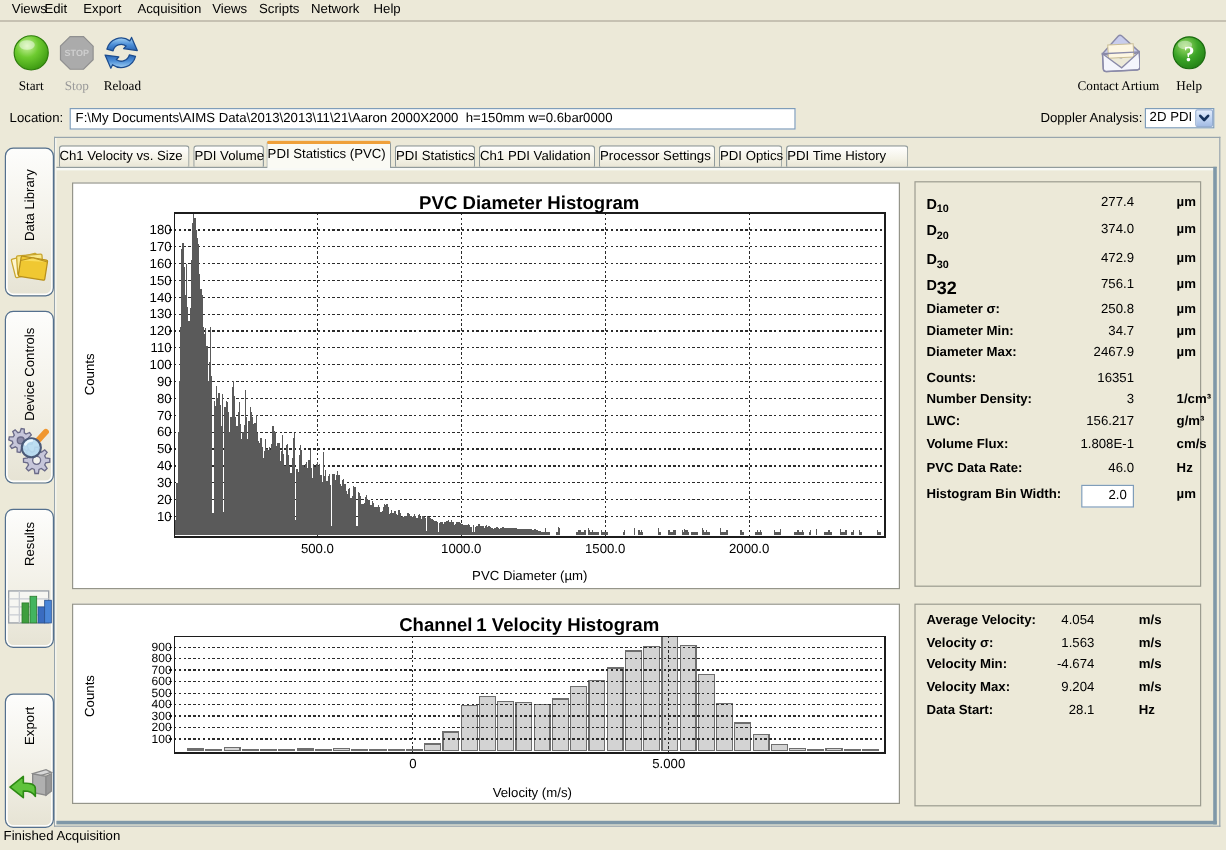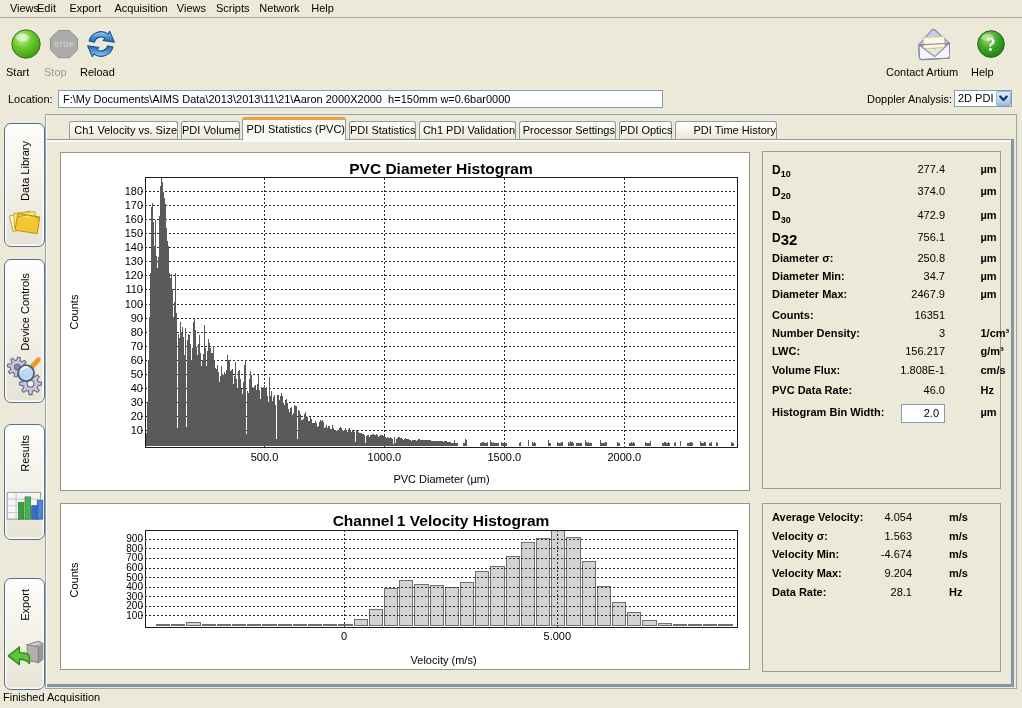--- a/index.html
+++ b/index.html
@@ -1,33 +1,33 @@
 <!DOCTYPE html>
 <html><head><meta charset="utf-8"><style>
 * { margin:0; padding:0; box-sizing:border-box; }
 html,body { width:1022px; height:708px; background:#ece9d8; font-family:"Liberation Sans",sans-serif; font-size:11px; color:#000; overflow:hidden; }
 .abs { position:absolute; }
 #menubar { position:absolute; left:0; top:0; width:1022px; height:17px; }
 #menusep { position:absolute; left:0; top:17px; width:1022px; height:1px; background:#aca899; }
-.tbl { position:absolute; top:66px; text-align:left; }
+.tbl { position:absolute; top:66px; text-align:center;font-family:Liberation Serif, serif; }
 #locfield { position:absolute; left:58px; top:90px; width:605px; height:18px; background:#fff; border:1px solid #7f9db9; line-height:16px; padding-left:4px; white-space:nowrap; }
 #combo { position:absolute; left:954px; top:90px; width:58px; height:17px; background:#fff; border:1px solid #7f9db9; }
 #combo .cbtxt { position:absolute; left:3px; top:1px; }
 #combo .cbbtn { position:absolute; right:0px; top:0px; width:15px; height:15px; background:linear-gradient(180deg,#e2ecfb,#bcd1f0 60%,#a4bce4); border:1px solid #96aed2; border-radius:2px; }
 
 #ctop { position:absolute; left:45px; top:114px; width:972px; height:1px; background:#98a5ad; }
 #cleft { position:absolute; left:45px; top:114px; width:1px; height:575px; background:#98a5ad; }
 #cleft2 { position:absolute; left:46px; top:115px; width:1px; height:573px; background:#fbfbf5; }
 #cright { position:absolute; left:1016px; top:114px; width:1px; height:575px; background:#98a5ad; }
 #cbot { position:absolute; left:45px; top:688px; width:972px; height:1px; background:#98a5ad; }
 #tabline { position:absolute; left:47px; top:139px; width:966.5px; height:1px; background:#919b9c; }
 #tabline2 { position:absolute; left:47px; top:140px; width:966.5px; height:2px; background:#f8f9f6; }
 #edger { position:absolute; left:1010.5px; top:139px; width:3px; height:547.5px; background:#7f98a8; }
 #edgeb { position:absolute; left:47px; top:683.5px; width:966.5px; height:3px; background:#7f98a8; }
-.tab { position:absolute; top:121px; height:18px; border:1px solid #919b9c; border-bottom:none; border-radius:3px 3px 0 0; background:linear-gradient(180deg,#ffffff,#f4f2e6 60%,#e9e6d6); text-align:right; line-height:16px; white-space:nowrap;margin-left:20px; }
+.tab { position:absolute; top:121px; height:18px; border:1px solid #919b9c; border-bottom:none; border-radius:3px 3px 0 0; background:linear-gradient(180deg,#ffffff,#f4f2e6 60%,#e9e6d6); text-align:left; line-height:16px; white-space:nowrap; }
 .tab.sel { top:117px; height:23px; background:#fafaf4; border-top:3px solid #efa03a; line-height:18px; z-index:5; }
 .panel { position:absolute; background:#fff; border:1px solid #95958a; }
 .rpanel { position:absolute; border:1px solid #9c9c90; }
 .chart { position:absolute; }
 .chart text { font-family:"Liberation Sans",sans-serif; fill:#000; }
 .chart .grid { fill:none; stroke:#2b2b2b; stroke-width:1; stroke-dasharray:2 2; shape-rendering:crispEdges; }
 .chart .tl { font-size:11px; }
 .chart .tl2 { font-size:10px; }
 .chart .title { font-size:15.5px; font-weight:bold; }
 .row { position:absolute; left:9px; right:8px; height:14px; }
@@ -237,21 +237,21 @@
     <div class="row" style="top:212.4px"><span class="lab">Volume Flux:</span><span class="val" style="right:47px">1.808E-1</span><span class="unit" style="left:181.5px">cm/s</span></div>
     <div class="row" style="top:232.4px"><span class="lab">PVC Data Rate:</span><span class="val" style="right:47px">46.0</span><span class="unit" style="left:181.5px">Hz</span></div>
     <div class="row" style="top:254.3px"><span class="lab">Histogram Bin Width:</span><span class="unit" style="left:181.5px">µm</span></div>
 <div class="inputbox">2.0</div>
   </div>
 <div class="rpanel" id="rp2" style="left:762px;top:503px;width:239px;height:169px">
     <div class="row" style="top:6.8px"><span class="lab">Average Velocity:</span><span class="val" style="right:80px">4.054</span><span class="unit" style="left:150px">m/s</span></div>
     <div class="row" style="top:25.6px"><span class="lab">Velocity σ:</span><span class="val" style="right:80px">1.563</span><span class="unit" style="left:150px">m/s</span></div>
     <div class="row" style="top:44.4px"><span class="lab">Velocity Min:</span><span class="val" style="right:80px">-4.674</span><span class="unit" style="left:150px">m/s</span></div>
     <div class="row" style="top:63.2px"><span class="lab">Velocity Max:</span><span class="val" style="right:80px">9.204</span><span class="unit" style="left:150px">m/s</span></div>
-    <div class="row" style="top:82.0px"><span class="lab">Data Rate:</span><span class="val" style="right:80px">28.1</span><span class="unit" style="left:150px">Hz</span></div>
+    <div class="row" style="top:82.0px"><span class="lab">Data Start:</span><span class="val" style="right:80px">28.1</span><span class="unit" style="left:150px">Hz</span></div>
   </div>
 <div class="sbtn" style="top:123px;height:124px;background:linear-gradient(180deg,#fdfdfc,#f1efe5 60%,#e6e3d4)">
 <span class="sbtxt" style="top:17px">Data Library</span>
 <span class="sbicon" style="bottom:7px"><svg width="37" height="35" viewBox="0 0 34 33">
 <g transform="rotate(-14 17 17)">
           <rect x="4" y="8" width="20" height="15" rx="1" fill="#fdf6cf" stroke="#c8a52e"></rect>
         </g>
 <g transform="rotate(-4 17 17)">
           <rect x="7" y="8" width="20" height="15" rx="1" fill="#f9e88a" stroke="#c8a52e"></rect>
         </g>

